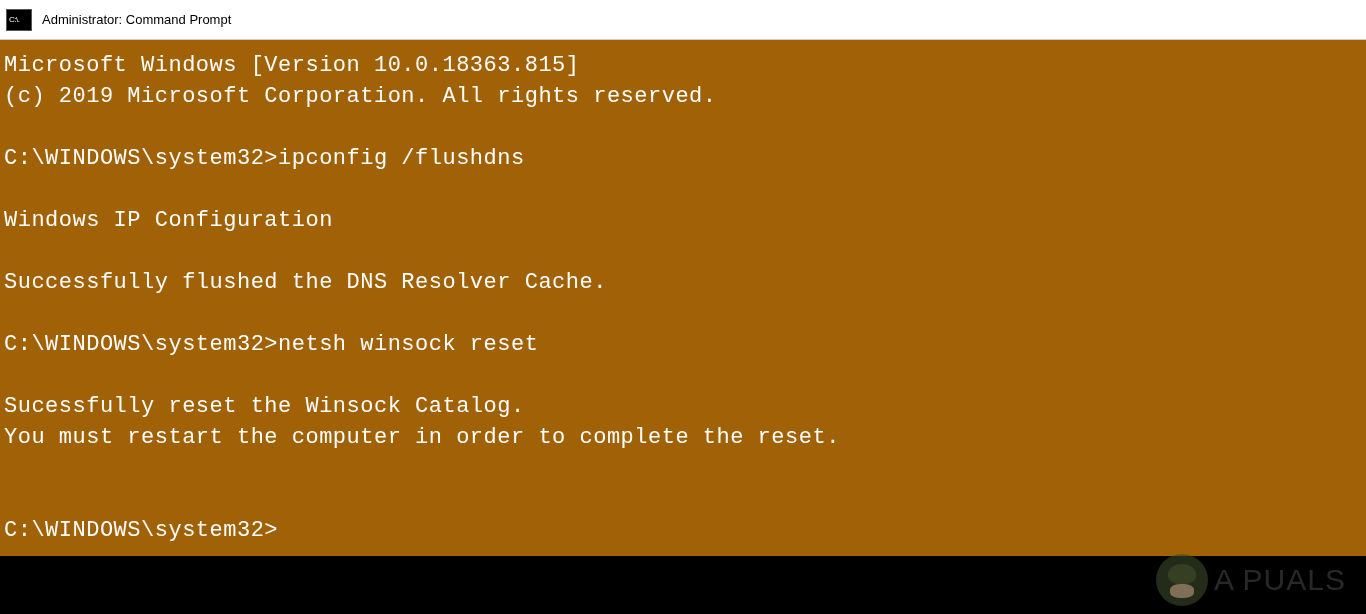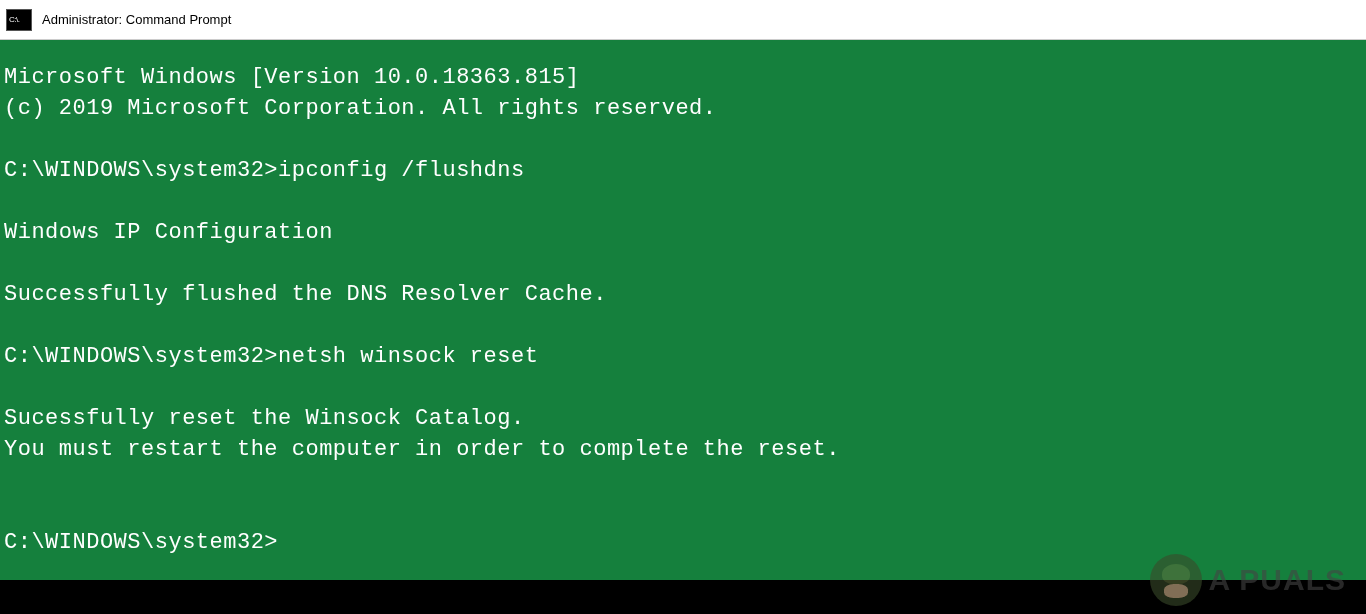--- a/index.html
+++ b/index.html
@@ -38,25 +38,25 @@
       justify-content: flex-start;
       padding-left: 2px;
       letter-spacing: -0.5px;
     }
     .title-text {
       font-family: 'Segoe UI', Tahoma, sans-serif;
       font-size: 13px;
       color: #000;
     }
     .terminal {
-      background: #15803d;
+      background: #a16207;
       color: #fff;
       font-size: 22px;
       line-height: 31px;
-      padding: 22px 4px;
+      padding: 10px 4px;
       white-space: pre;
       font-weight: normal;
       letter-spacing: 0.5px;
     }
     .watermark {
       position: absolute;
       bottom: 8px;
       right: 20px;
       display: flex;
       align-items: center;
@@ -87,21 +87,21 @@
       bottom: 8px;
       left: 14px;
       width: 24px;
       height: 14px;
       background: #d8b890;
       border-radius: 40%;
     }
     .watermark-text {
       font-family: sans-serif;
       font-size: 30px;
-      font-weight: bold;
+      font-weight: normal;
       color: #444;
       letter-spacing: 1px;
     }
   </style>
 </head>
 <body>
 
 <div class="title-bar">
   <div class="title-icon">C:\.</div>
   <div class="title-text">Administrator: Command Prompt</div>

